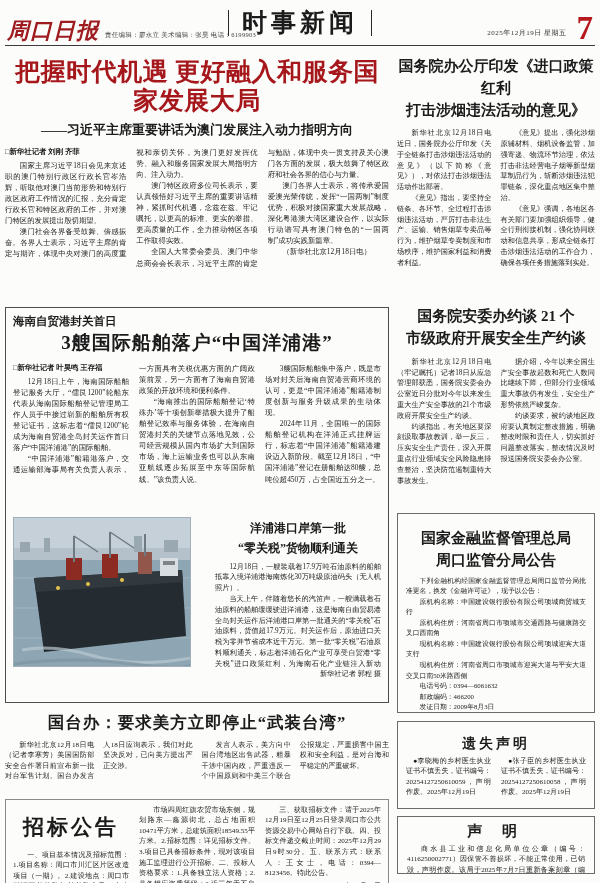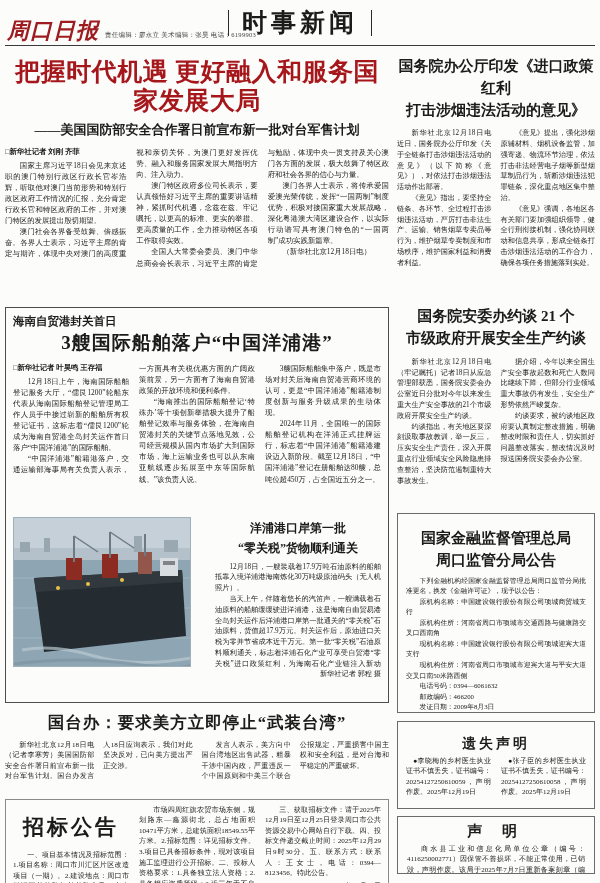--- a/index.html
+++ b/index.html
@@ -95,30 +95,34 @@
   <div class="masthead">
     <div class="mast-left">
       <div class="paper-logo">周口日报</div>
       <div class="editor-line">责任编辑：廖永立  美术编辑：张昊  电话：6199903</div>
     </div>
     <div class="mast-center">
       <div class="mast-bar"></div>
       <div class="section-title">时事新闻</div>
       <div class="mast-bar"></div>
     </div>
+    <div class="mast-right">
+      <div class="date-line">2025年12月19日  星期五</div>
+      <div class="page-number">7</div>
+    </div>
   </div>
   <div class="header-rule"></div>
 
   <div class="main">
 
     <div class="col-left">
 
       <div class="lead">
         <div class="lead-headline">把握时代机遇 更好融入和服务国家发展大局</div>
-        <div class="lead-subhead">——美国国防部安全合作署日前宣布新一批对台军售计划</div>
+        <div class="lead-subhead">——习近平主席重要讲话为澳门发展注入动力指明方向</div>
         <div class="lead-body">
           <p class="byline">□新华社记者 刘刚 齐菲</p>
           <span><p class="para">国家主席习近平18日会见来京述职的澳门特别行政区行政长官岑浩辉，听取他对澳门当前形势和特别行政区政府工作情况的汇报，充分肯定行政长官和特区政府的工作，并对澳门特区的发展提出殷切期望。</p><p class="para">澳门社会各界备受鼓舞、倍感振奋。各界人士表示，习近平主席的肯定与期许，体现中央对澳门的高度重视和亲切关怀，为澳门更好发挥优势、融入和服务国家发展大局指明方向、注入动力。</p><p class="para">澳门特区政府多位司长表示，要认真领悟好习近平主席的重要讲话精神，紧抓时代机遇，念兹在兹、牢记嘱托，以更高的标准、更实的举措、更高质量的工作，全力推动特区各项工作取得实效。</p><p class="para">全国人大常委会委员、澳门中华总商会会长表示，习近平主席的肯定与勉励，体现中央一贯支持及关心澳门各方面的发展，极大鼓舞了特区政府和社会各界的信心与力量。</p><p class="para">澳门各界人士表示，将传承爱国爱澳光荣传统，发挥“一国两制”制度优势，积极对接国家重大发展战略，深化粤港澳大湾区建设合作，以实际行动谱写具有澳门特色的“一国两制”成功实践新篇章。</p><p class="para">（新华社北京12月18日电）</p></span>
         </div>
       </div>
 
       <div class="port-box">
         <div class="kicker">海南自贸港封关首日</div>
         <div class="port-headline">3艘国际船舶落户“中国洋浦港”</div>
         <div class="port-body">

